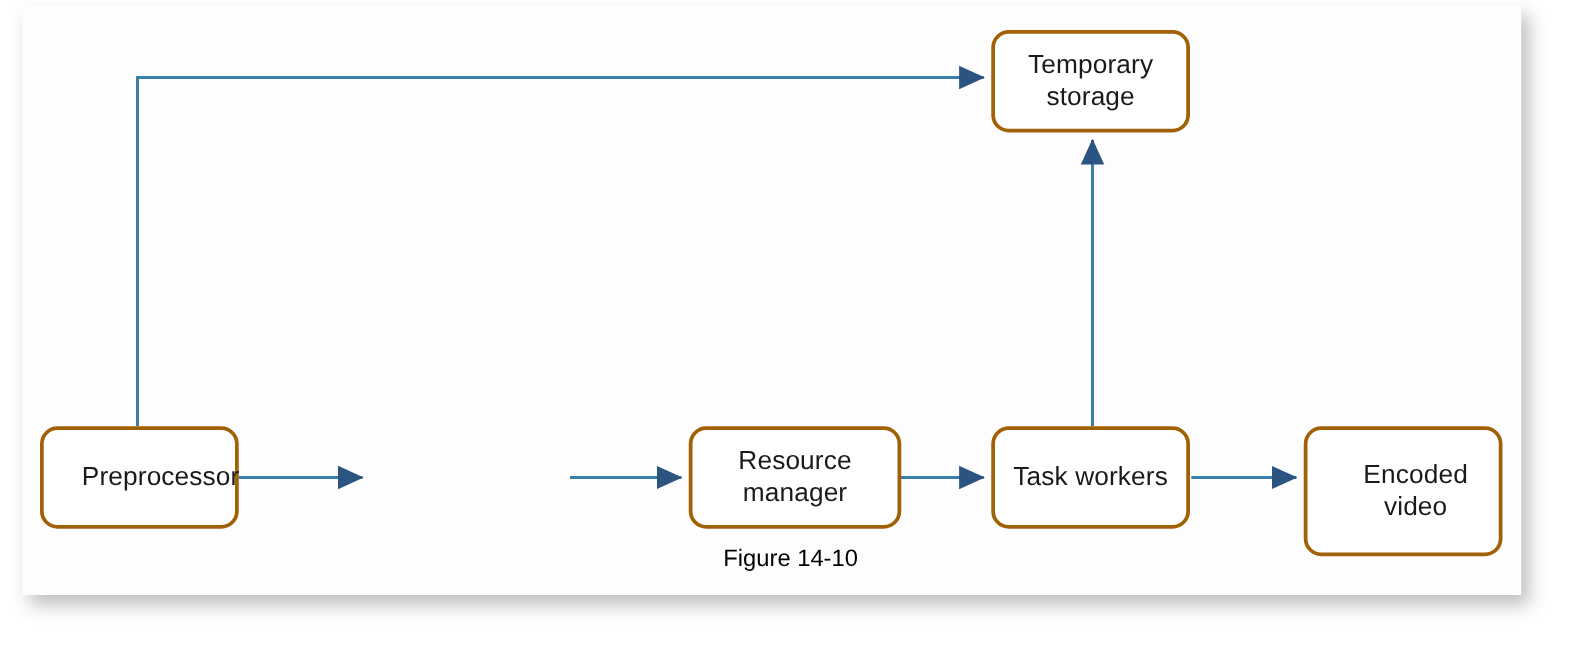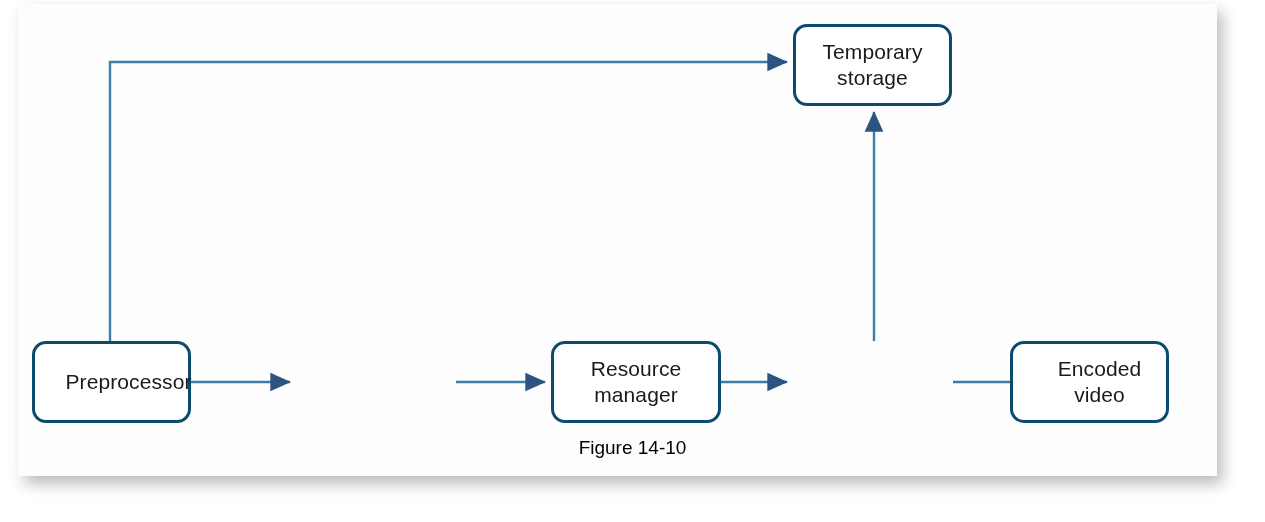--- a/index.html
+++ b/index.html
@@ -31,21 +31,21 @@
     top: 0;
     width: 1265px;
     height: 522px;
   }
 
   
   .node {
     position: absolute;
     box-sizing: border-box;
     background: #ffffff;
-    border: 3px solid #0c4a6e;
+    border: 3px solid #a16207;
     border-radius: 14px;
     display: flex;
     align-items: center;
     justify-content: center;
     text-align: center;
     color: #1a1a1a;
     font-size: 21px;
     line-height: 1.22;
     letter-spacing: 0.1px;
     font-family: "Liberation Sans", sans-serif;
@@ -53,21 +53,21 @@
   .node .node-label {
     display: block;
     white-space: pre-line;
     padding: 0 6px;
   }
 
   #node-preprocessor   { left: 32px;   top: 341px; width: 159px; height: 82px; padding-left: 34px; }
   #node-dag-scheduler  { left: 297px;  top: 341px; width: 159px; height: 82px; }
   #node-resource-mgr   { left: 551px;  top: 341px; width: 170px; height: 82px; }
   #node-task-workers   { left: 793px;  top: 341px; width: 159px; height: 82px; }
-  #node-encoded-video  { left: 1010px; top: 341px; width: 159px; height: 82px; padding-left: 20px; }
+  #node-encoded-video  { left: 1043px; top: 341px; width: 159px; height: 104px; padding-left: 20px; }
   #node-temp-storage   { left: 793px;  top: 24px;  width: 159px; height: 82px; }
 
   
   #figure-caption {
     position: absolute;
     left: 0;
     top: 437px;
     width: 1265px;
     text-align: center;
     font-size: 19px;
@@ -123,20 +123,23 @@
   <div class="node" id="node-preprocessor">
     <span class="node-label">Preprocessor</span>
   </div>
 
 
   <div class="node" id="node-resource-mgr">
     <span class="node-label">Resource
 manager</span>
   </div>
 
+  <div class="node" id="node-task-workers">
+    <span class="node-label">Task workers</span>
+  </div>
 
   <div class="node" id="node-encoded-video">
     <span class="node-label">Encoded
 video</span>
   </div>
 
   <div id="figure-caption">Figure 14-10</div>
 
 </div>
 

